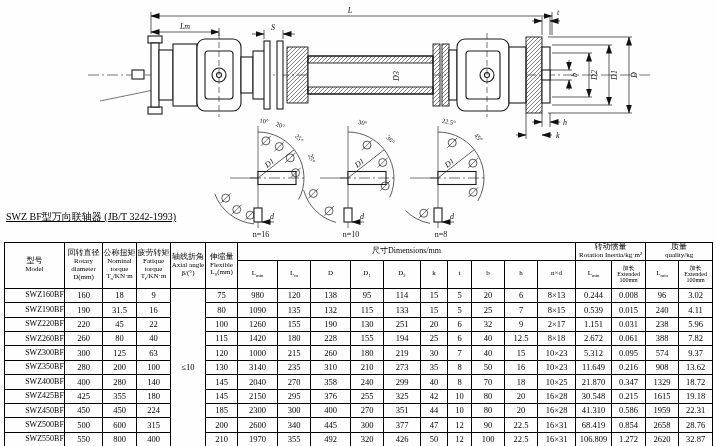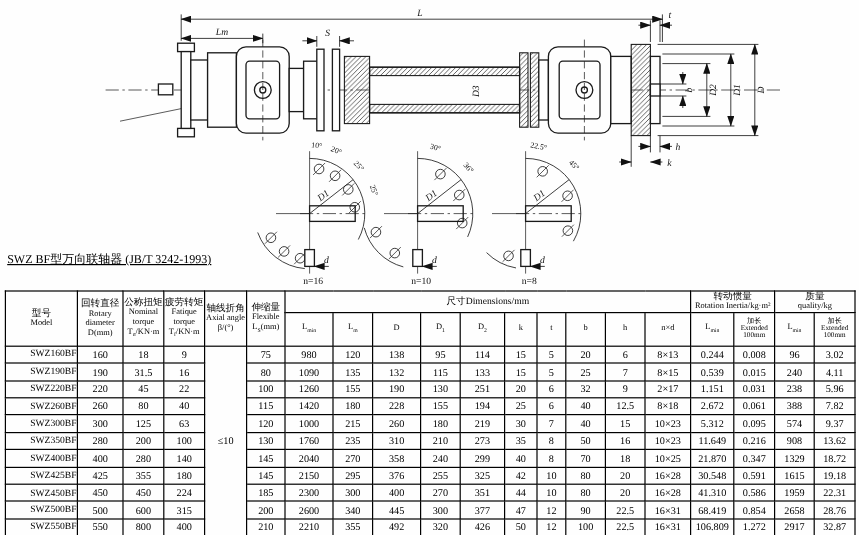--- a/index.html
+++ b/index.html
@@ -425,21 +425,21 @@
           <td>0.095</td>
           <td>574</td>
           <td>9.37</td>
         </tr>
         <tr>
           <td class="model">SWZ350BF</td>
           <td>280</td>
           <td>200</td>
           <td>100</td>
           <td>130</td>
-          <td>1760</td>
+          <td>3140</td>
           <td>235</td>
           <td>310</td>
           <td>210</td>
           <td>273</td>
           <td>35</td>
           <td>8</td>
           <td>50</td>
           <td>16</td>
           <td>10×23</td>
           <td>11.649</td>
@@ -478,21 +478,21 @@
           <td>295</td>
           <td>376</td>
           <td>255</td>
           <td>325</td>
           <td>42</td>
           <td>10</td>
           <td>80</td>
           <td>20</td>
           <td>16×28</td>
           <td>30.548</td>
-          <td>0.591</td>
+          <td>0.215</td>
           <td>1615</td>
           <td>19.18</td>
         </tr>
         <tr>
           <td class="model">SWZ450BF</td>
           <td>450</td>
           <td>450</td>
           <td>224</td>
           <td>185</td>
           <td>2300</td>
@@ -530,31 +530,31 @@
           <td>0.854</td>
           <td>2658</td>
           <td>28.76</td>
         </tr>
         <tr>
           <td class="model">SWZ550BF</td>
           <td>550</td>
           <td>800</td>
           <td>400</td>
           <td>210</td>
-          <td>2210</td>
+          <td>1970</td>
           <td>355</td>
           <td>492</td>
           <td>320</td>
           <td>426</td>
           <td>50</td>
           <td>12</td>
           <td>100</td>
           <td>22.5</td>
           <td>16×31</td>
           <td>106.809</td>
           <td>1.272</td>
-          <td>2917</td>
+          <td>2620</td>
           <td>32.87</td>
         </tr>
       </tbody>
 </table>
 
 </div>
 
 </body></html>

